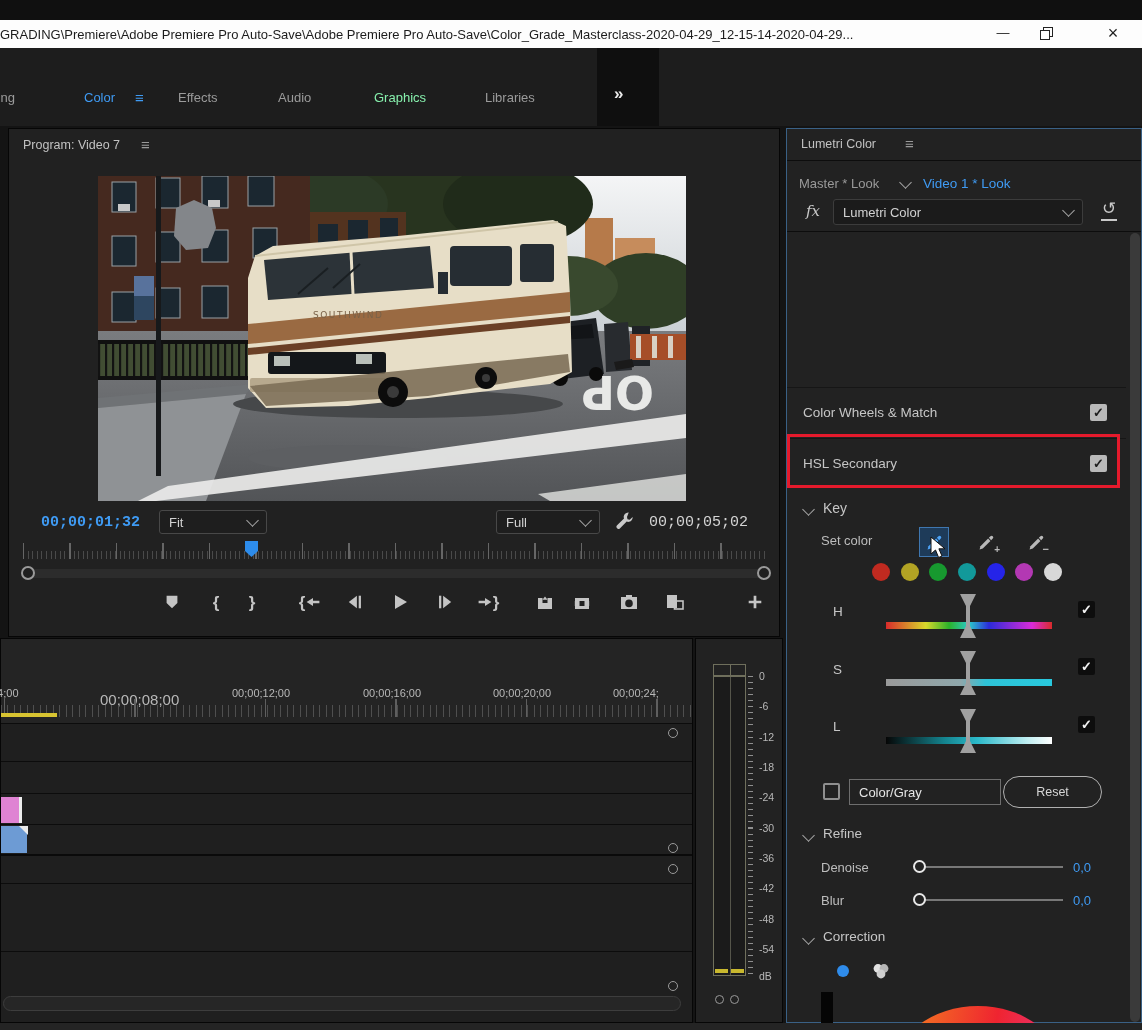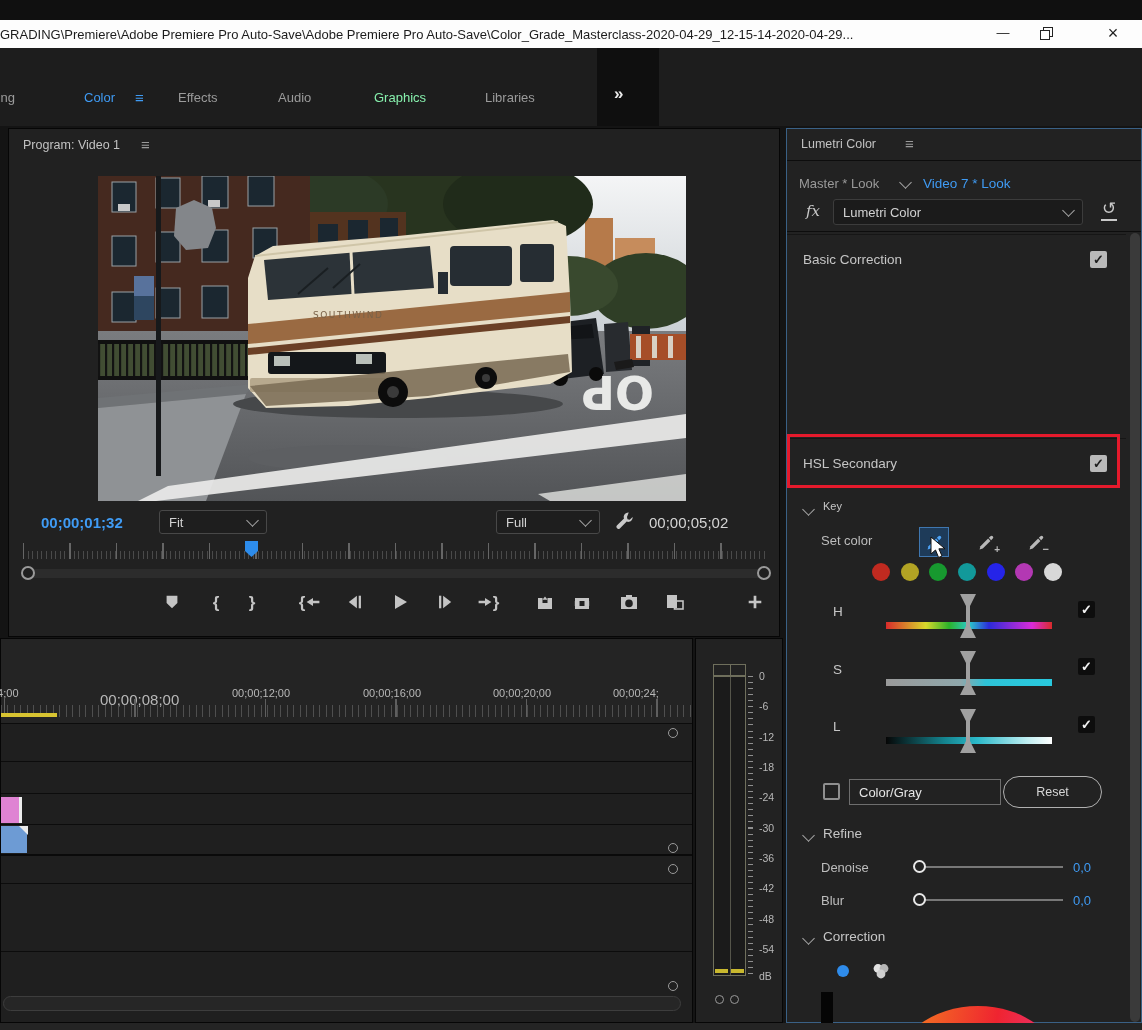--- a/index.html
+++ b/index.html
@@ -2,21 +2,21 @@
 <html><head>
 <meta charset="utf-8">
 <style>
   html,body{margin:0;padding:0;background:#101010;font-family:"Liberation Sans",sans-serif;}
   #app{position:relative;width:1142px;height:1030px;background:#141414;overflow:hidden;
        font-family:"Liberation Sans",sans-serif;color:#c6c6c6;margin-top:20px;}
   .abs{position:absolute;}
   .panel{position:absolute;background:#222222;border:1px solid #060606;box-sizing:border-box;}
   .phead{font-size:12.5px;color:#c2c2c2;}
   .burger{font-size:15px;color:#9a9a9a;line-height:1;}
-  .mono{font-family:Liberation Sans, sans-serif;}
+  .mono{font-family:Liberation Mono, monospace;}
   .chev{width:8px;height:8px;border-right:1.6px solid #a8a8a8;border-bottom:1.6px solid #a8a8a8;
         transform:rotate(45deg);display:inline-block;}
   
   .cbx{width:17px;height:17px;background:#b9b9b9;border-radius:2px;display:flex;
        align-items:center;justify-content:center;font-size:13px;color:#1d1d1d;font-weight:bold;}
   .cbx::after{content:"\2713";}
   .cbx.dark{background:#0d0d0d;color:#f2f2f2;}
   .cbx.empty{background:transparent;border:2px solid #8f8f8f;box-sizing:border-box;}
   .cbx.empty::after{content:"";}
   
@@ -58,21 +58,21 @@
     <div style="position:absolute;left:84px;top:42px;font-size:13px;color:#3f9bf4;">Color</div>
     <div class="burger" style="position:absolute;left:135px;top:42px;color:#3f9bf4;">≡</div>
     <div style="position:absolute;left:178px;top:42px;font-size:13px;color:#9b9b9b;">Effects</div>
     <div style="position:absolute;left:278px;top:42px;font-size:13px;color:#9b9b9b;">Audio</div>
     <div style="position:absolute;left:374px;top:42px;font-size:13px;color:#86efac;">Graphics</div>
     <div style="position:absolute;left:485px;top:42px;font-size:13px;color:#9b9b9b;">Libraries</div>
     <div style="position:absolute;left:614px;top:36px;font-size:17px;font-weight:bold;color:#ececec;">»</div>
   </div>
 
   <div class="panel" style="left:8px;top:108px;width:772px;height:509px;background:#212121;">
-    <div class="phead" style="position:absolute;left:14px;top:9px;">Program: Video 1</div>
+    <div class="phead" style="position:absolute;left:14px;top:9px;">Program: Video 7</div>
     <div class="burger" style="position:absolute;left:132px;top:8px;">≡</div>
 
     <svg style="position:absolute;left:89px;top:47px;" width="588" height="325" viewBox="0 0 588 325">
       <defs>
         <linearGradient id="sky" x1="0" y1="0" x2="0" y2="1">
           <stop offset="0" stop-color="#f4f5f6"></stop>
             <stop offset="1" stop-color="#c7cdd2"></stop>
         </linearGradient>
         <linearGradient id="road" x1="0" y1="0" x2="0" y2="1">
           <stop offset="0" stop-color="#7a7c7f"></stop>
@@ -340,43 +340,43 @@
     <div class="circle-h" style="left:34px;top:356px;width:9px;height:9px;"></div>
   </div>
 
   <div class="panel" style="left:786px;top:108px;width:356px;height:895px;background:#222;border:1px solid #3a6186;">
     <div class="phead" style="position:absolute;left:14px;top:8px;">Lumetri Color</div>
     <div class="burger" style="position:absolute;left:118px;top:7px;">≡</div>
     <div class="abs" style="left:0;top:31px;width:354px;height:1px;background:#0d0d0d;"></div>
 
     <div style="position:absolute;left:12px;top:47px;font-size:13px;color:#9a9a9a;">Master * Look</div>
     <span class="chev" style="position:absolute;left:114px;top:49px;"></span>
-    <div style="position:absolute;left:136px;top:47px;font-size:13.5px;color:#3f9bf4;">Video 7 * Look</div>
+    <div style="position:absolute;left:136px;top:47px;font-size:13.5px;color:#3f9bf4;">Video 1 * Look</div>
 
     <div style="position:absolute;left:19px;top:73px;font-size:15px;font-style:italic;color:#c9c9c9;font-family:'DejaVu Serif',serif;">fx</div>
     <div class="dd" style="left:46px;top:70px;width:250px;height:26px;background:#1b1b1b;border-color:#3c3c3c;">
       <span>Lumetri Color</span>
       <span class="chev"></span>
     </div>
     <div style="position:absolute;left:314px;top:70px;font-size:17px;color:#c9c9c9;border-bottom:2px solid #c9c9c9;
                 line-height:20px;padding:0 1px;">↺</div>
     <div class="abs" style="left:0;top:102px;width:354px;height:1px;background:#0d0d0d;"></div>
 
-    <div class="secrow" style="top:105px;">
-      <span class="lbl">Basic Correction</span>
+    <div class="secrow" style="top:258px;">
+      <span class="lbl">Color Wheels &amp; Match</span>
       <span class="cbx"></span>
       </div>
     <div class="secrow" style="top:309px;">
       <span class="lbl">HSL Secondary</span>
       <span class="cbx"></span>
       </div>
     <div style="position:absolute;left:0;top:305px;width:333px;height:54px;border:3px solid #e51a2c;box-sizing:border-box;"></div>
 
     <span class="chev" style="position:absolute;left:17px;top:376px;"></span>
-    <div style="position:absolute;left:36px;top:371px;font-size:11px;color:#c6c6c6;text-align:center;">Key</div>
+    <div style="position:absolute;left:36px;top:371px;font-size:14px;color:#c6c6c6;text-align:center;">Key</div>
 
     <div style="position:absolute;left:34px;top:404px;font-size:13px;color:#bdbdbd;">Set color</div>
     <div style="position:absolute;left:132px;top:398px;width:30px;height:30px;background:#1e3b59;border:1px solid #3f77b0;box-sizing:border-box;display:flex;align-items:center;justify-content:center;">
       <svg width="17" height="17" viewBox="0 0 16 16">
         <path d="M1.5 14.5l.8-3 7.2-7.2 2.2 2.2-7.2 7.2-3 .8z" fill="#4da3f7"></path>
         <path d="M10.2 3.6l1.5-1.5a1.55 1.55 0 0 1 2.2 2.2l-1.5 1.5z" fill="#4da3f7"></path>
         </svg>
     </div>
     <div style="position:absolute;left:184px;top:398px;width:30px;height:30px;display:flex;align-items:center;justify-content:center;">
       <svg width="17" height="17" viewBox="0 0 16 16">

